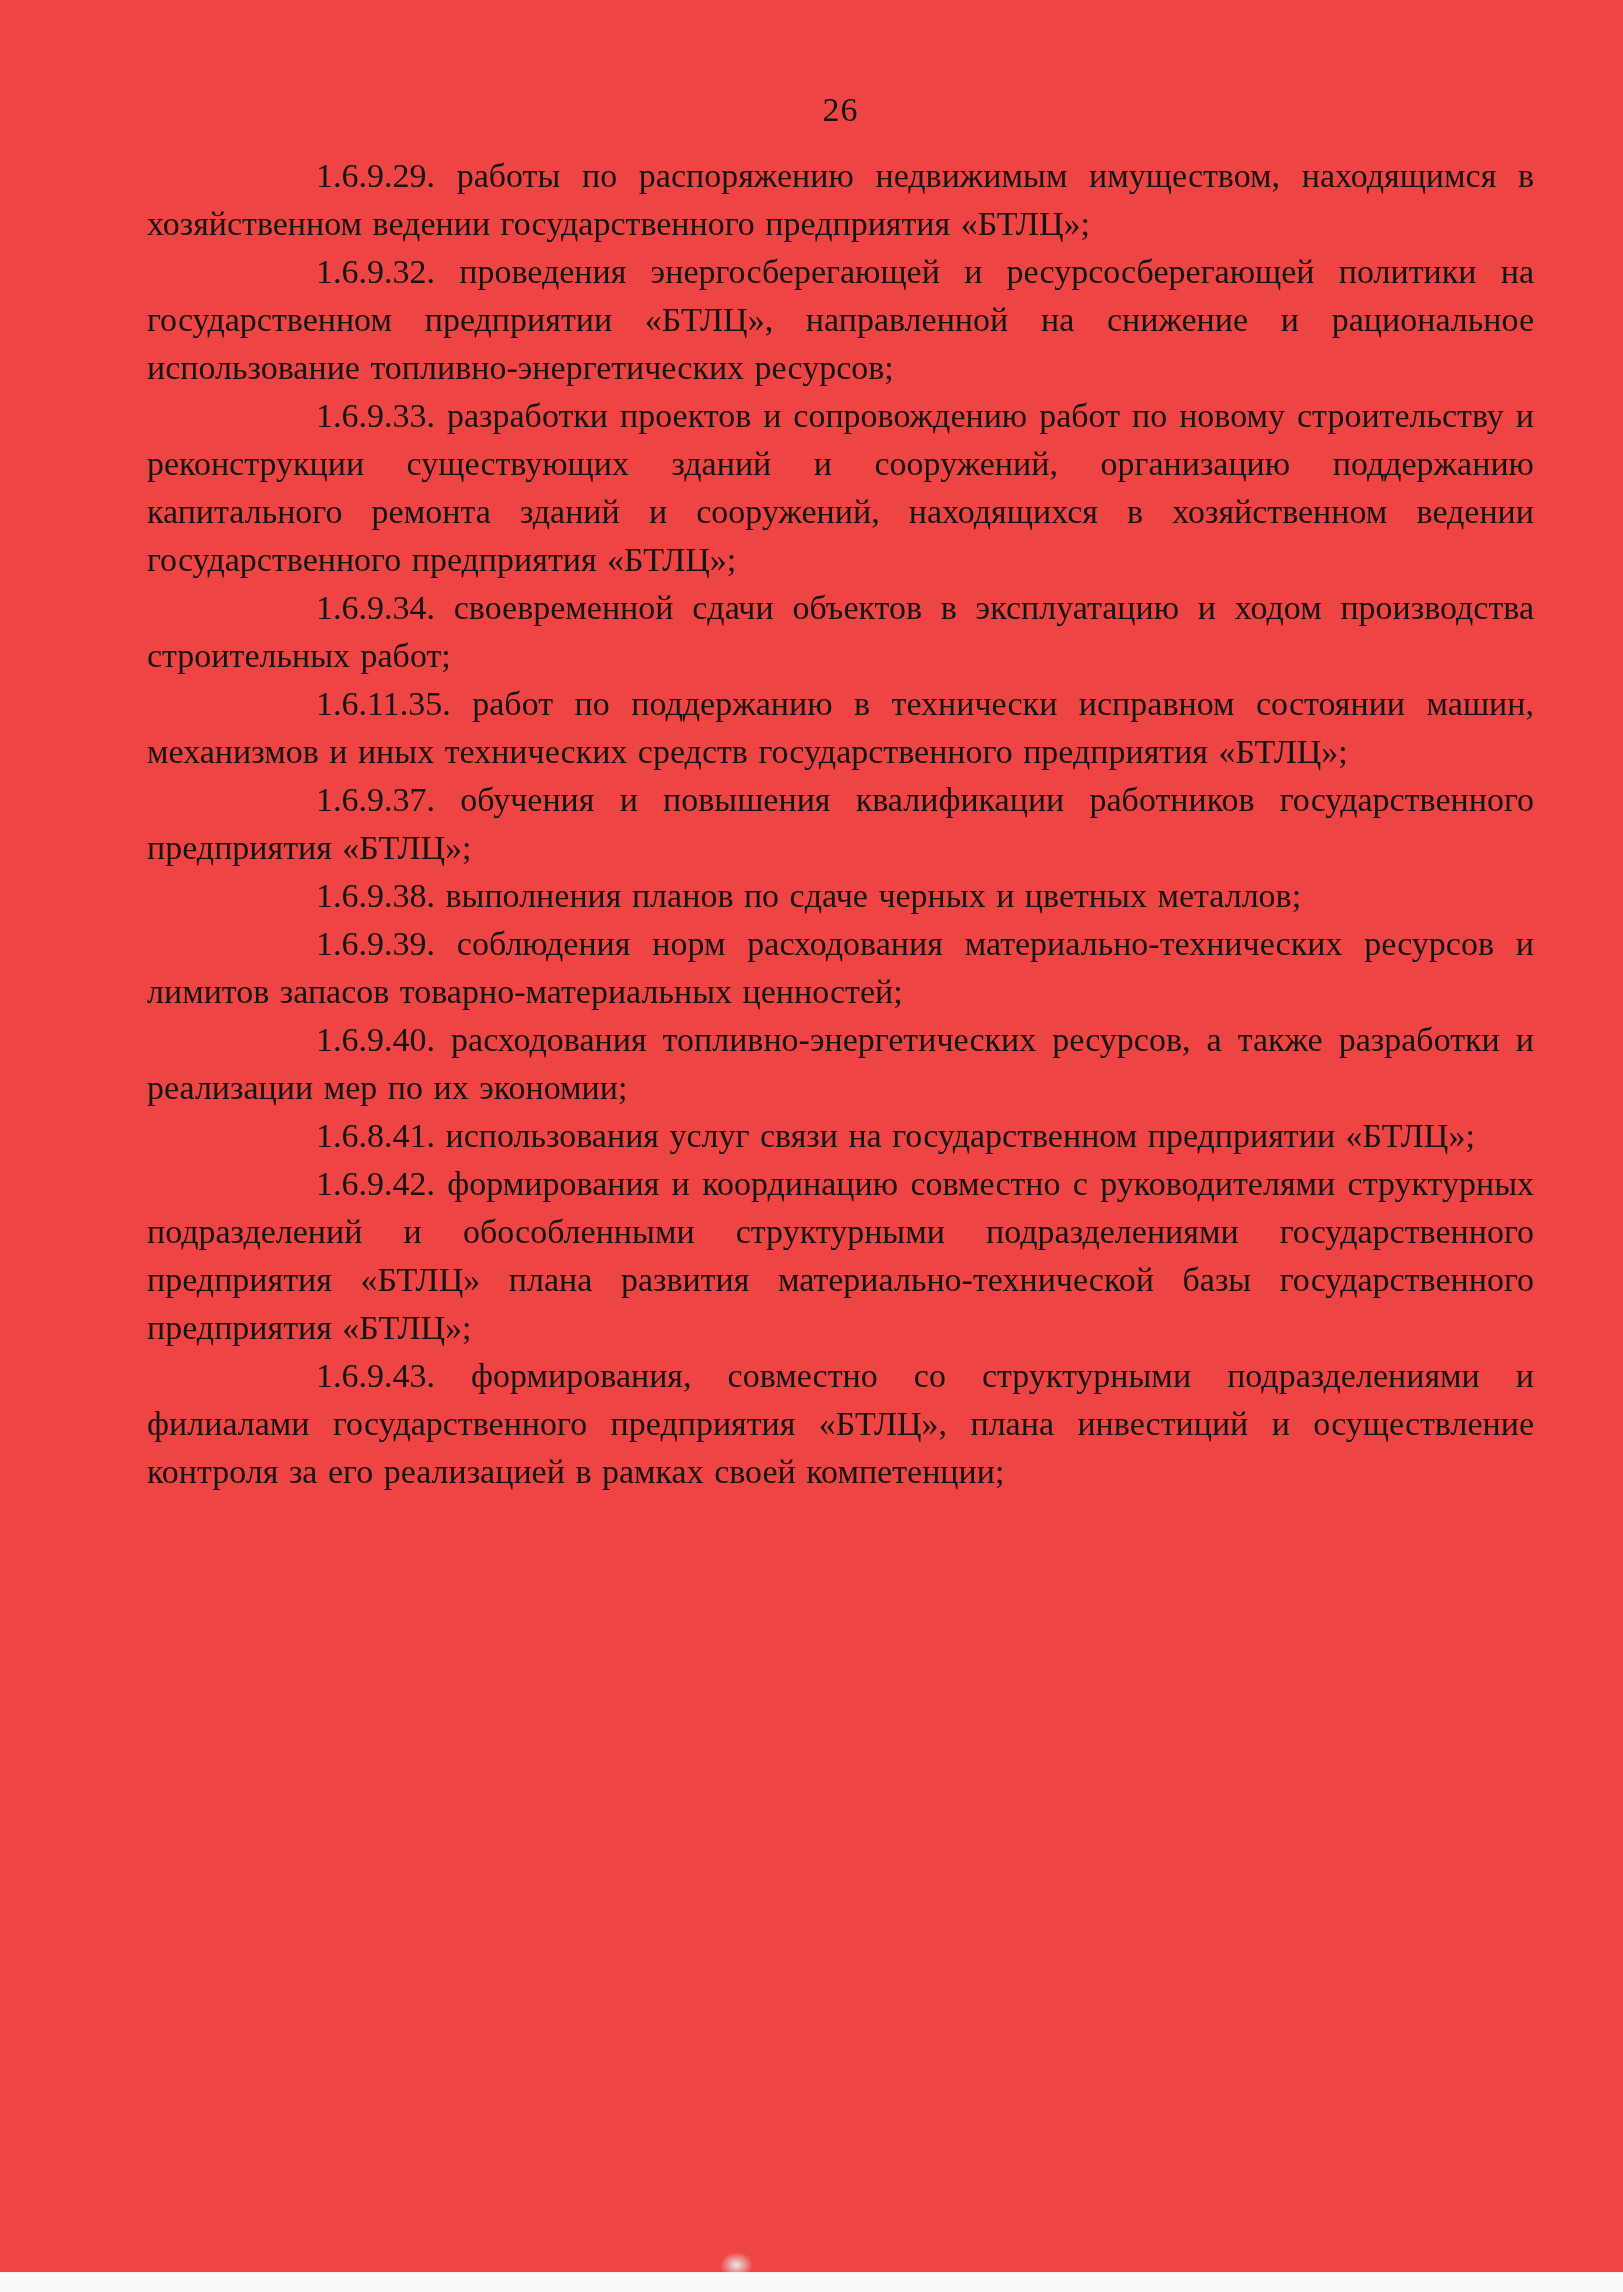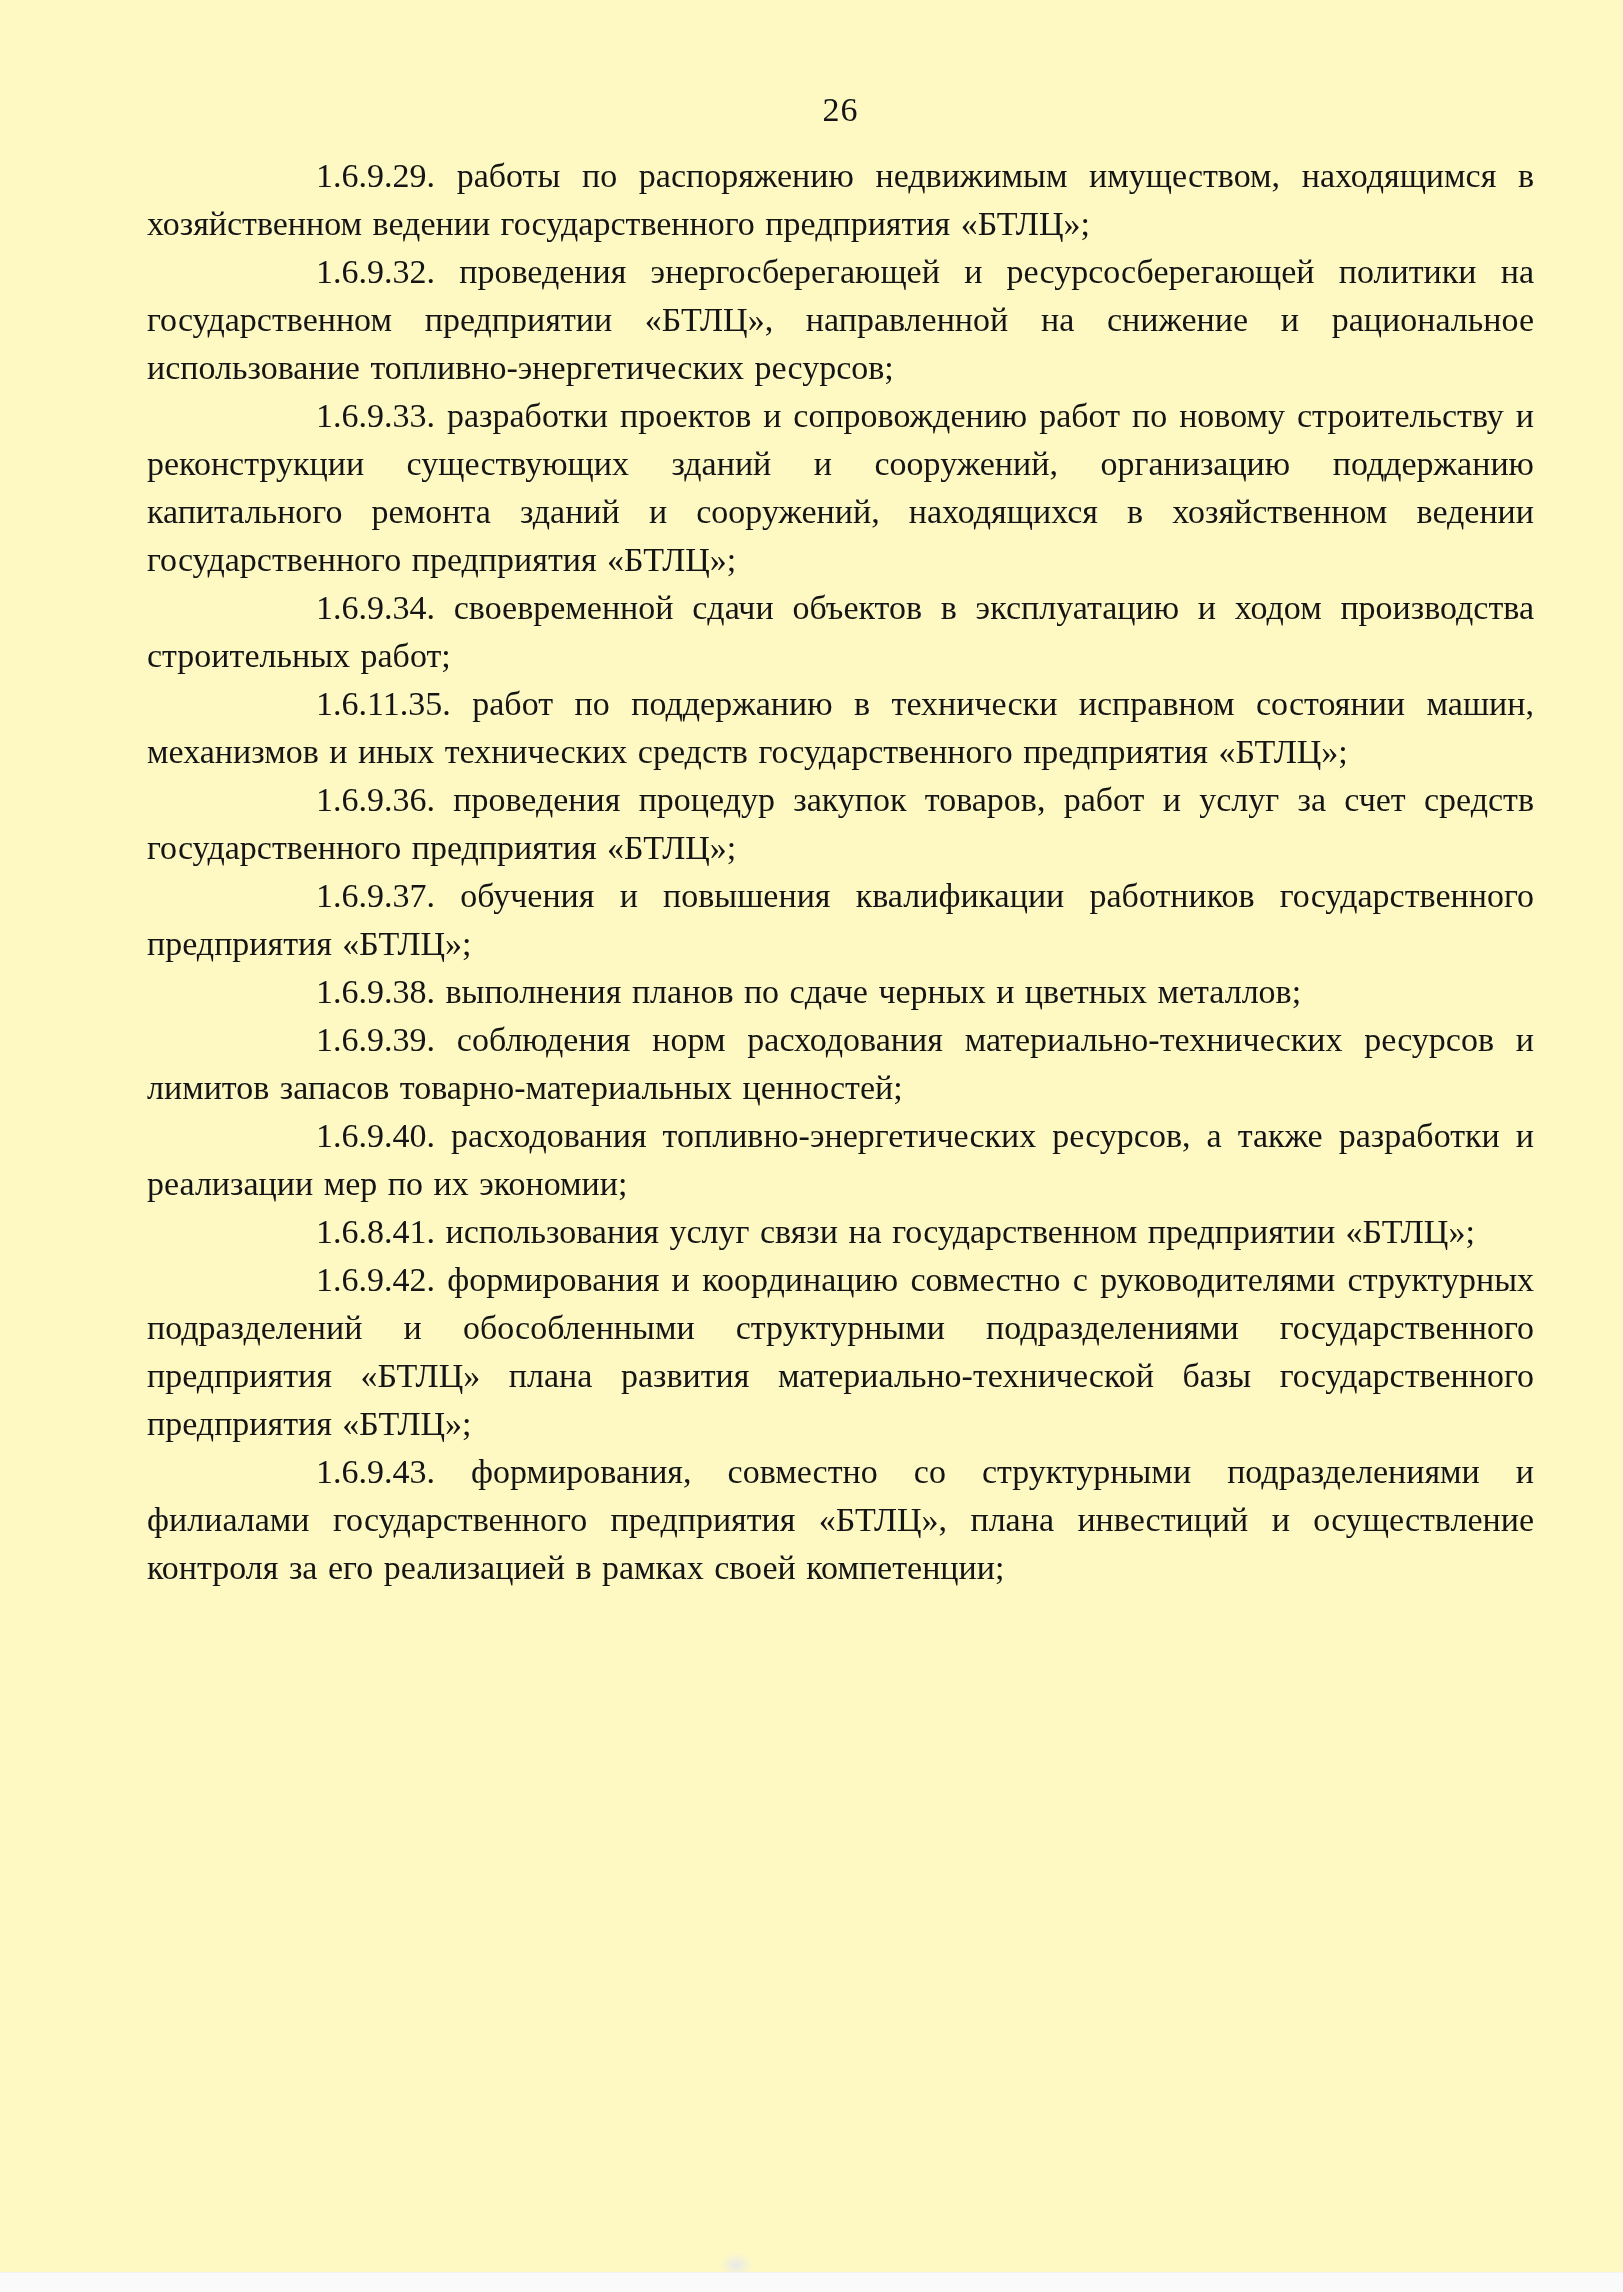--- a/index.html
+++ b/index.html
@@ -4,21 +4,21 @@
 <style>
   html, body {
     margin: 0;
     padding: 0;
     background: #ffffff;
   }
   .page {
     position: relative;
     width: 1623px;
     height: 2293px;
-    background: #fef9c3;
+    background: #ef4444;
     overflow: hidden;
     font-family: "Liberation Serif", "DejaVu Serif", serif;
     color: #151515;
   }
   .page-number {
     margin: 86px 89px 17.6px 147px;
     text-align: center;
     font-size: 34px;
     line-height: 48px;
     letter-spacing: 1px;
@@ -71,21 +71,20 @@
 
 
   <p class="para"><span class="para-number">1.6.9.32.</span><span class="para-text"> проведения энергосберегающей и ресурсосберегающей политики на государственном предприятии «БТЛЦ», направленной на снижение и рациональное использование топливно-энергетических ресурсов;</span></p>
 
   <p class="para"><span class="para-number">1.6.9.33.</span><span class="para-text"> разработки проектов и сопровождению работ по новому строительству и реконструкции существующих зданий и сооружений, организацию поддержанию капитального ремонта зданий и сооружений, находящихся в хозяйственном ведении государственного предприятия «БТЛЦ»;</span></p>
 
   <p class="para"><span class="para-number">1.6.9.34.</span><span class="para-text"> своевременной сдачи объектов в эксплуатацию и ходом производства строительных работ;</span></p>
 
   <p class="para"><span class="para-number">1.6.11.35.</span><span class="para-text"> работ по поддержанию в технически исправном состоянии машин, механизмов и иных технических средств государственного предприятия «БТЛЦ»;</span></p>
 
-  <p class="para"><span class="para-number">1.6.9.36.</span><span class="para-text"> проведения процедур закупок товаров, работ и услуг за счет средств государственного предприятия «БТЛЦ»;</span></p>
 
   <p class="para"><span class="para-number">1.6.9.37.</span><span class="para-text"> обучения и повышения квалификации работников государственного предприятия «БТЛЦ»;</span></p>
 
   <p class="para"><span class="para-number">1.6.9.38.</span><span class="para-text"> выполнения планов по сдаче черных и цветных металлов;</span></p>
 
   <p class="para"><span class="para-number">1.6.9.39.</span><span class="para-text"> соблюдения норм расходования материально-технических ресурсов и лимитов запасов товарно-материальных ценностей;</span></p>
 
   <p class="para"><span class="para-number">1.6.9.40.</span><span class="para-text"> расходования топливно-энергетических ресурсов, а также разработки и реализации мер по их экономии;</span></p>
 
   <p class="para"><span class="para-number">1.6.8.41.</span><span class="para-text"> использования услуг связи на государственном предприятии «БТЛЦ»;</span></p>

